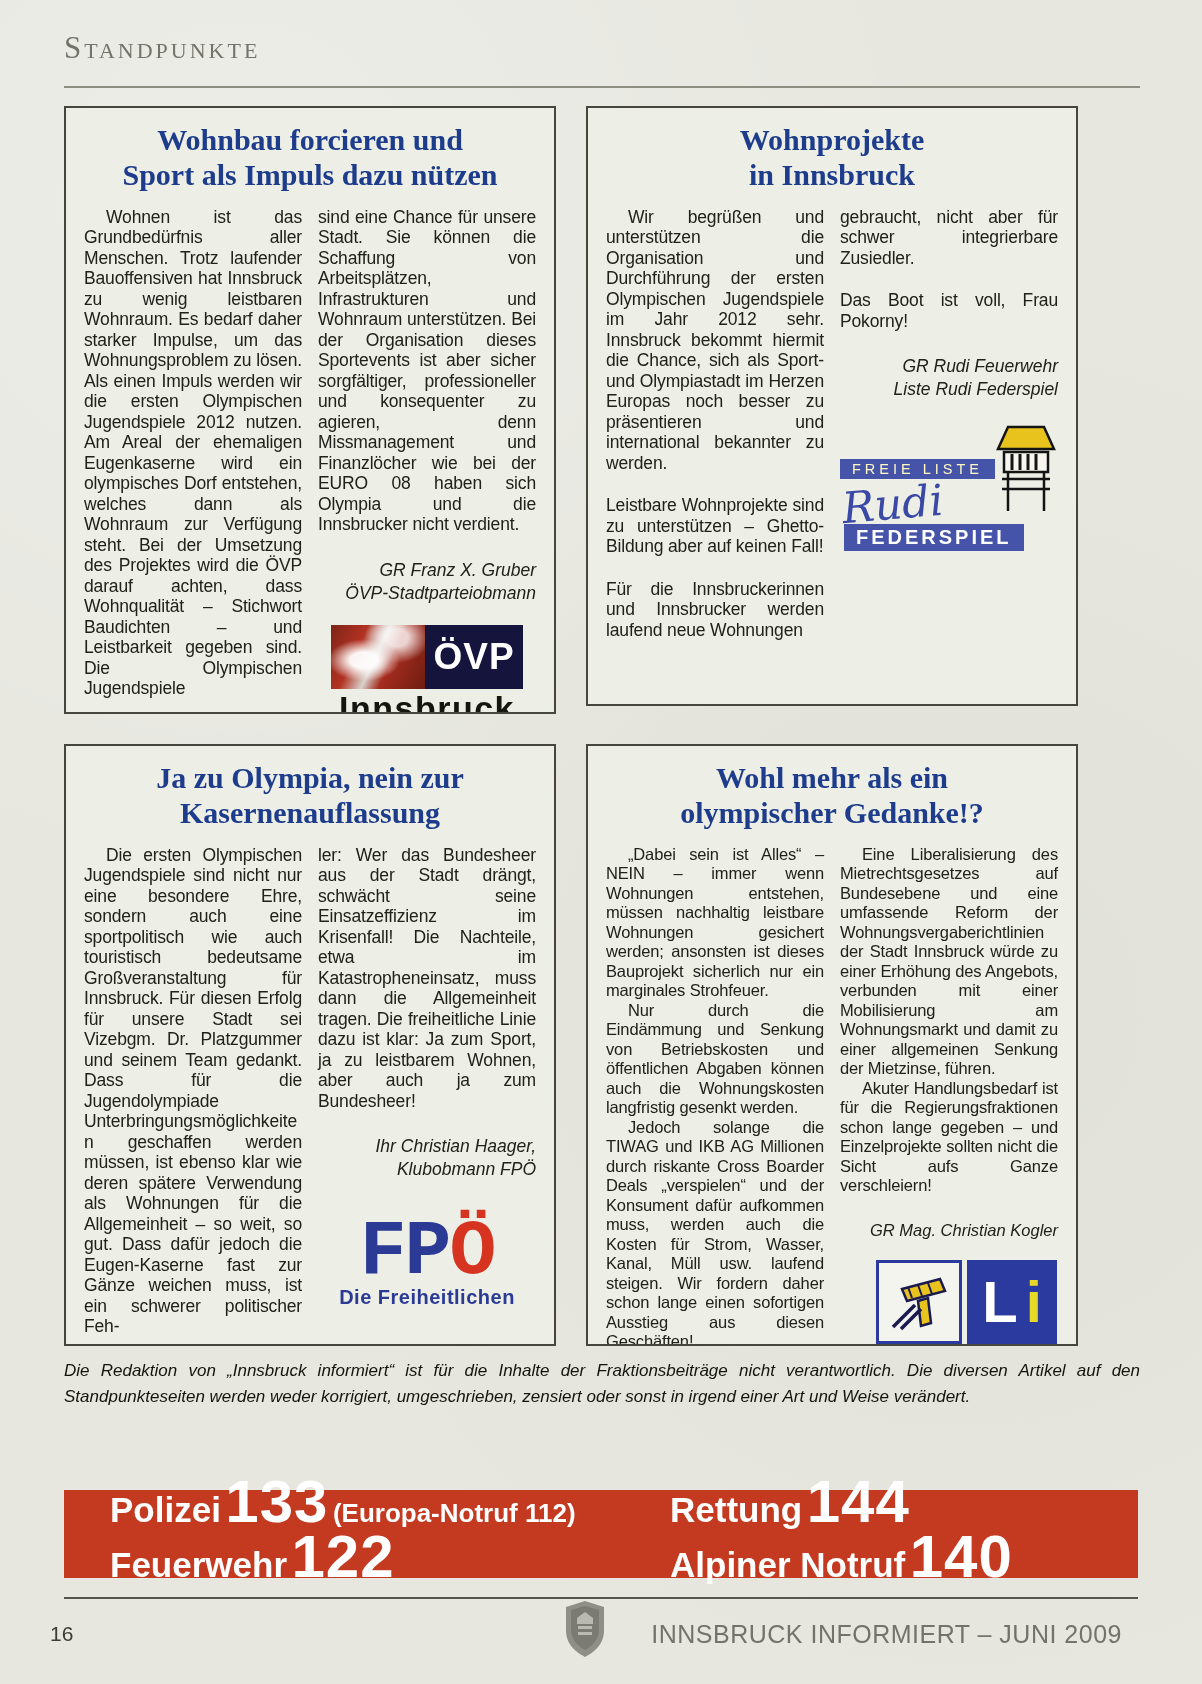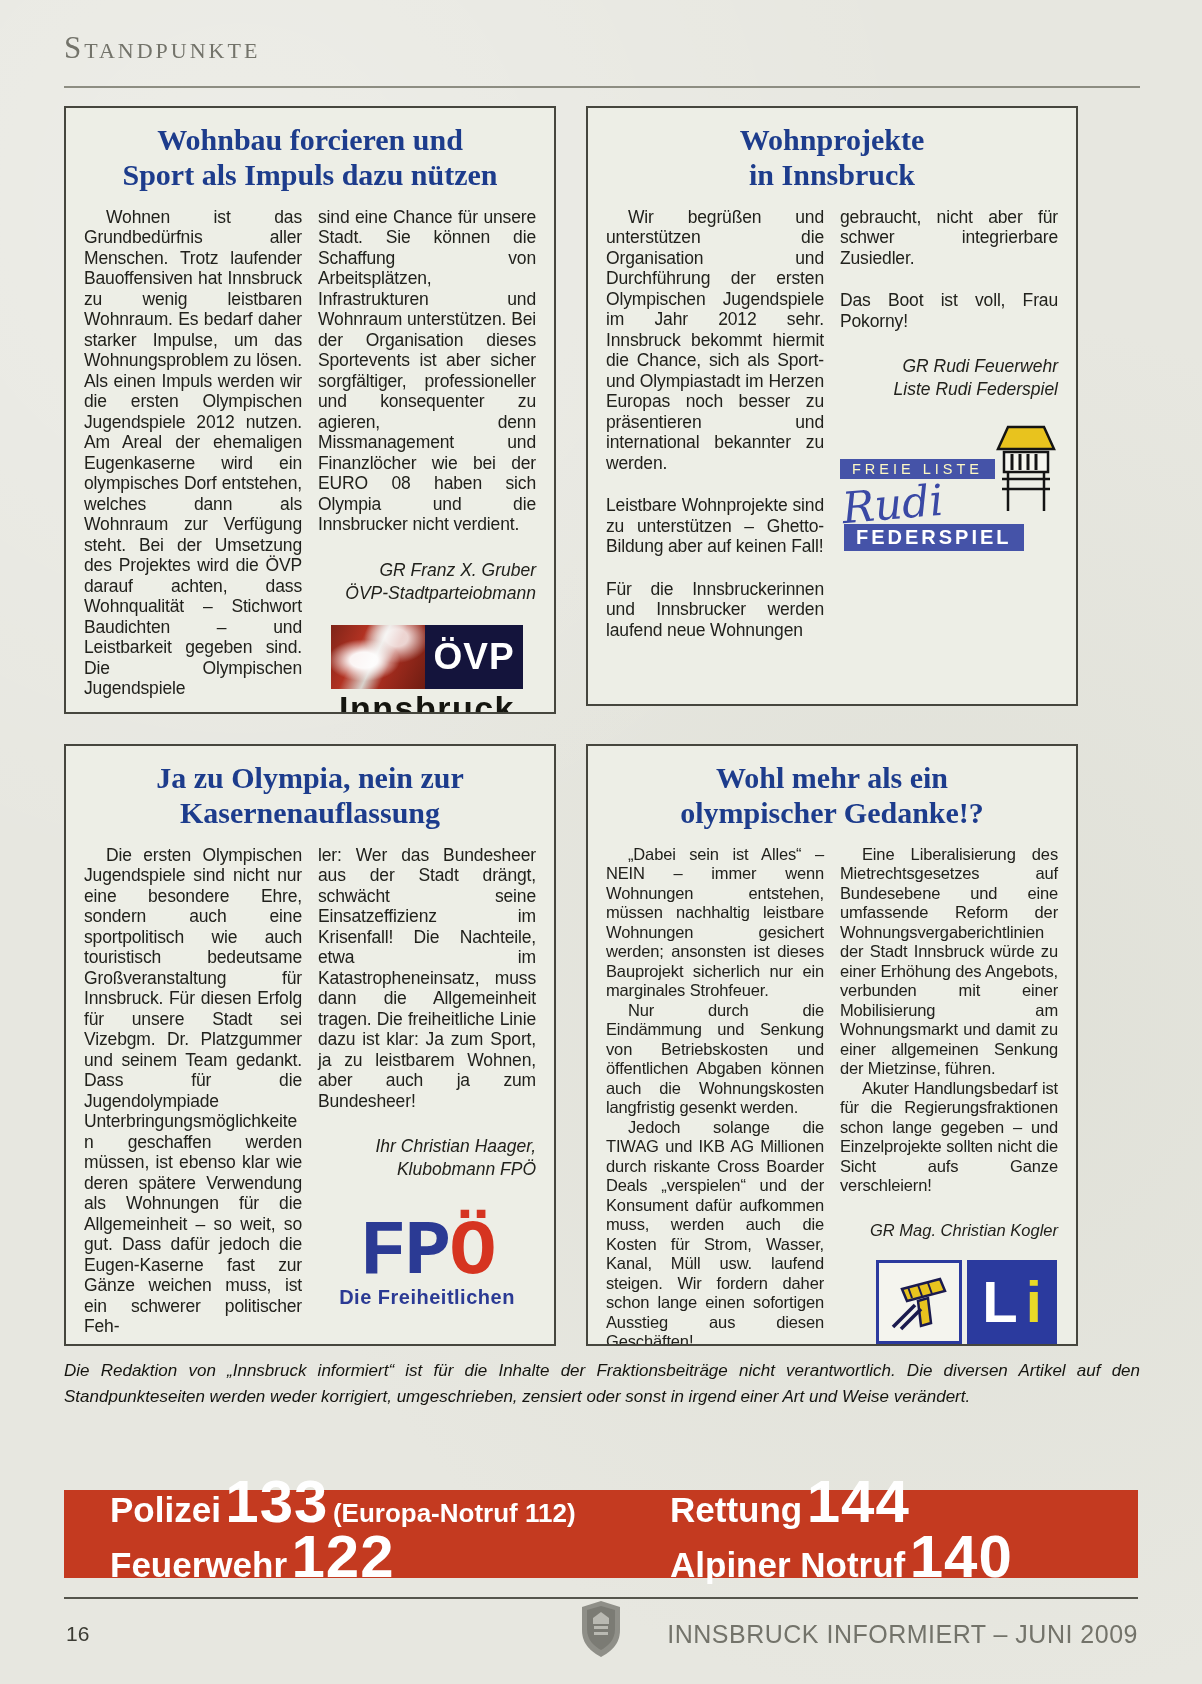--- a/index.html
+++ b/index.html
@@ -138,21 +138,21 @@
   }
   .banner-col{display:flex; flex-direction:column; justify-content:center; gap:0px;}
   .banner-col.c1{width:560px;}
   .banner-row{line-height:40px; white-space:nowrap;}
   .banner-row .lbl{font-weight:bold; font-size:35px;margin-top:20px;}
   .banner-row .num{font-weight:bold; font-size:60px; letter-spacing:1px;}
   .banner-row .note{font-weight:bold; font-size:26px;}
 
   
   .footer-rule{position:absolute; left:64px; top:1597px; width:1074px; height:2px; background:#55554c;}
-  .footer{position:absolute; left:64px; top:1612px; width:1074px; height:60px;}
+  .footer{position:absolute; left:48px; top:1612px; width:1074px; height:60px;}
   .page-num{position:absolute; left:2px; top:10px; font-size:21px; color:#3c3c34;}
   .issue{position:absolute; right:0; top:8px; font-size:25px; color:#73736a; letter-spacing:0.5px;}
   .crest{position:absolute; left:50%; top:-12px; transform:translateX(-50%);}
 </style>
 </head>
 <body>
 
 <div class="page">
 
   <div class="page-header">

